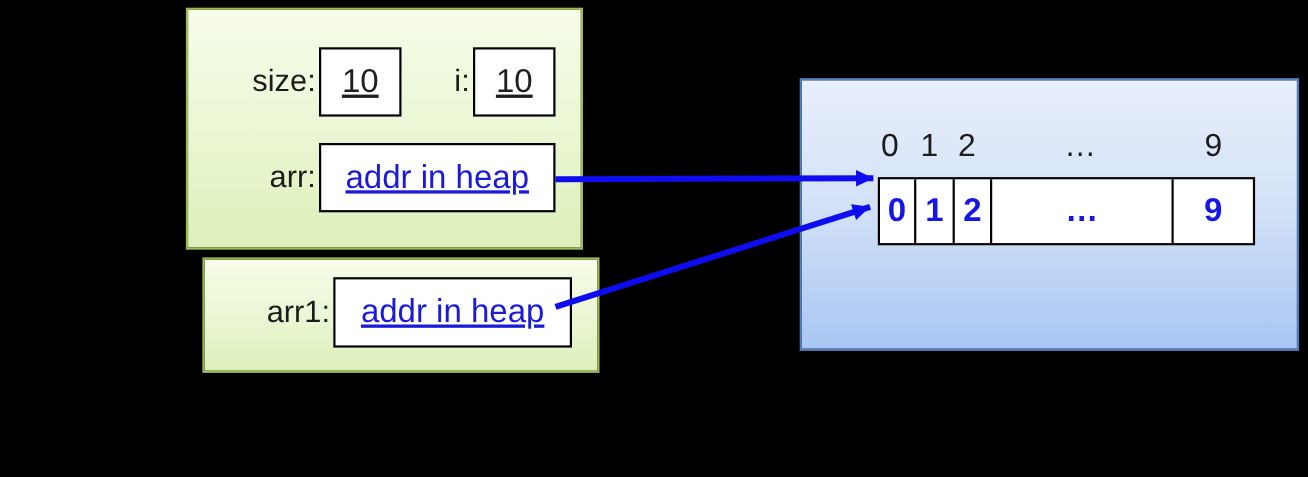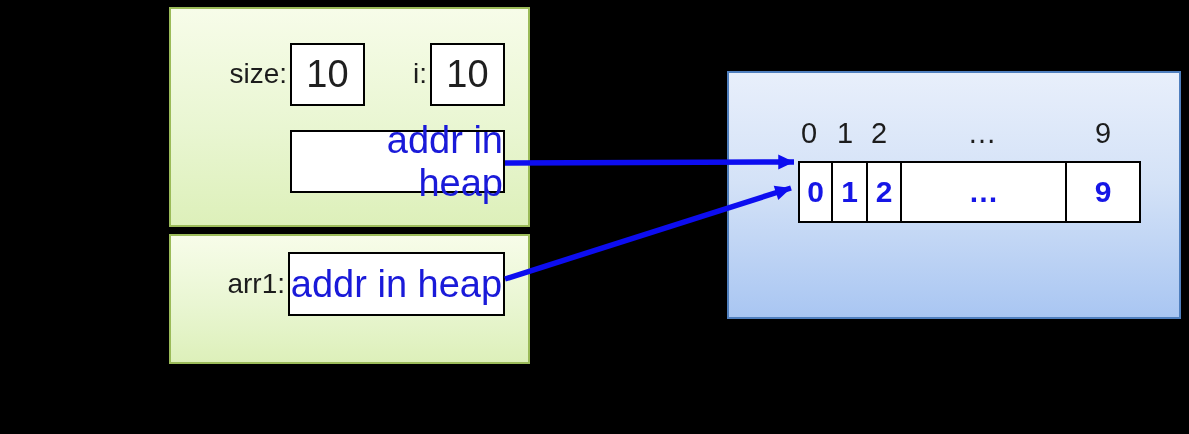--- a/index.html
+++ b/index.html
@@ -12,31 +12,31 @@
     padding-left:24px;
   }
   
   .frame{
     position:absolute;
     background:linear-gradient(180deg,#f7fce9 0%,#e9f6d2 55%,#ddf0ba 100%);
     border:2px solid #9bbb59;
     box-sizing:border-box;
   }
   .frame1{left:169px;top:7px;width:361px;height:220px;}
-  .frame2{left:169px;top:234px;width:361px;height:130px;}
+  .frame2{left:184px;top:234px;width:361px;height:105px;}
   .lbl{
     position:absolute;
     color:#1c1c1c;font-size:28px;line-height:34px;
     text-align:right;white-space:nowrap;
   }
   .vbox{
     position:absolute;
     background:#fff;border:2px solid #000;box-sizing:border-box;
     display:flex;align-items:center;justify-content:center;
-    color:#1f1f1f;font-size:38px;
+    color:#1f1f1f;font-size:30px;text-decoration:underline;
   }
   .vbox.ptr{color:#1a1ad9;text-align:right;}
   
   .heap{
     position:absolute;left:727px;top:71px;width:454px;height:248px;
     background:linear-gradient(180deg,#e8effb 0%,#d4e2f7 45%,#a9c6f2 100%);
     border:2px solid #4f7fbe;
     box-sizing:border-box;
   }
   .idx{
@@ -65,20 +65,21 @@
 
 <div class="canvas">
 
   <div class="frame frame1">
     <span class="lbl" style="left:0;width:116px;top:48px">size:</span>
     <div class="vbox" style="left:119px;top:34px;width:75px;height:63px">10</div>
 
     <span class="lbl" style="left:156px;width:100px;top:48px">i:</span>
     <div class="vbox" style="left:259px;top:34px;width:75px;height:63px">10</div>
 
+    <span class="lbl" style="left:0;width:116px;top:135px">arr:</span>
     <div class="vbox ptr" style="left:119px;top:121px;width:215px;height:63px">addr in heap</div>
   </div>
 
   <div class="frame frame2">
     <span class="lbl" style="left:0;width:114px;top:31px">arr1:</span>
     <div class="vbox ptr" style="left:117px;top:16px;width:217px;height:64px">addr in heap</div>
   </div>
 
   <div class="heap">
     <span class="idx" style="left:80px">0</span>

